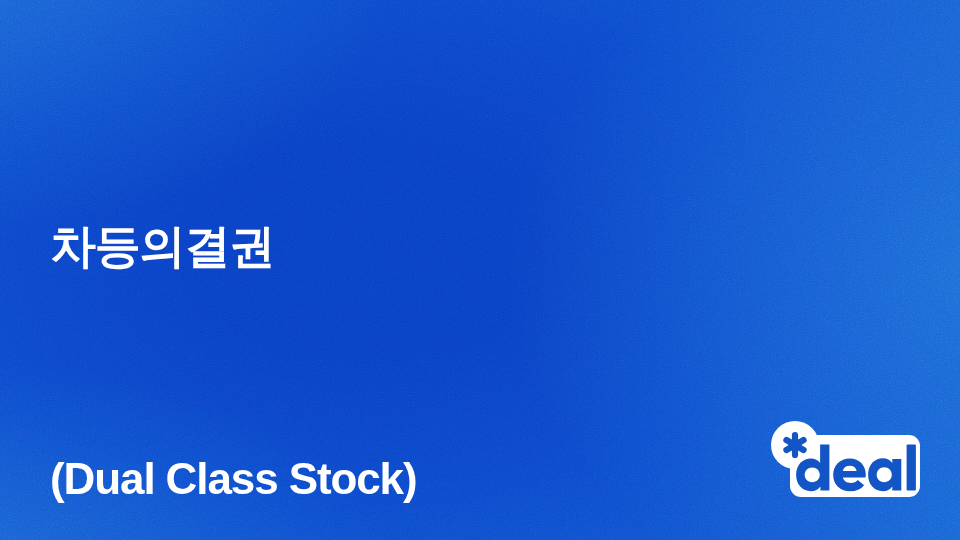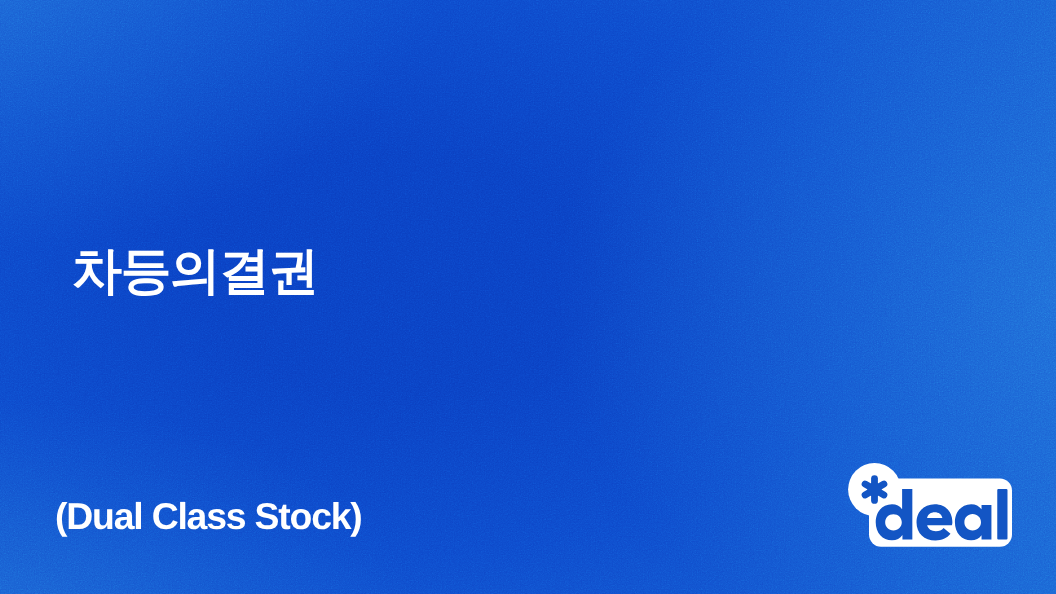--- a/index.html
+++ b/index.html
@@ -84,25 +84,24 @@
     font-weight: 700;
     font-size: 45px;
     line-height: 1.72;
     letter-spacing: -0.5px;
     white-space: pre;
   }
   .headline .line { display: block; }
   .headline .line-ko {
     letter-spacing: -1.2px;
     font-size: 46px;
-    margin-left: 15px;
   }
   .headline .line-en {
     letter-spacing: -1.1px;
-    font-size: 34px;
+    font-size: 44px;
   }
 
   
   .logo {
     position: absolute;
     left: 770px;
     top: 420px;
     width: 152px;
     height: 80px;
     z-index: 6;

